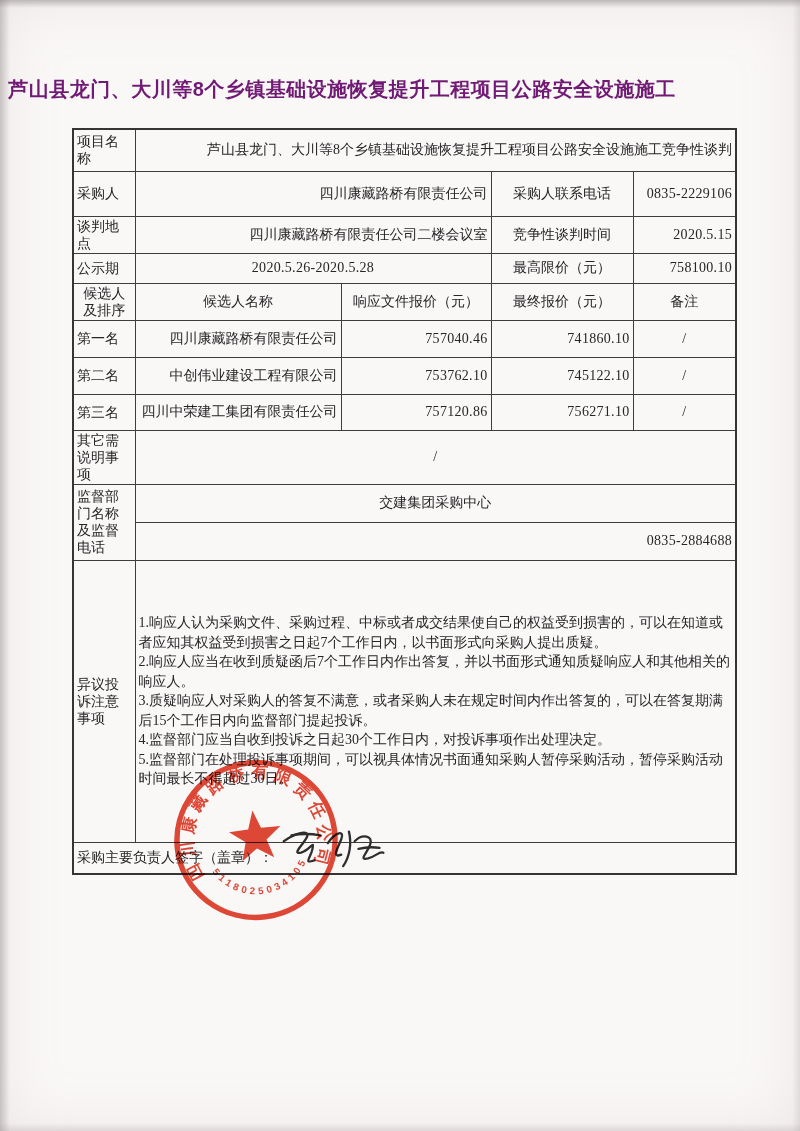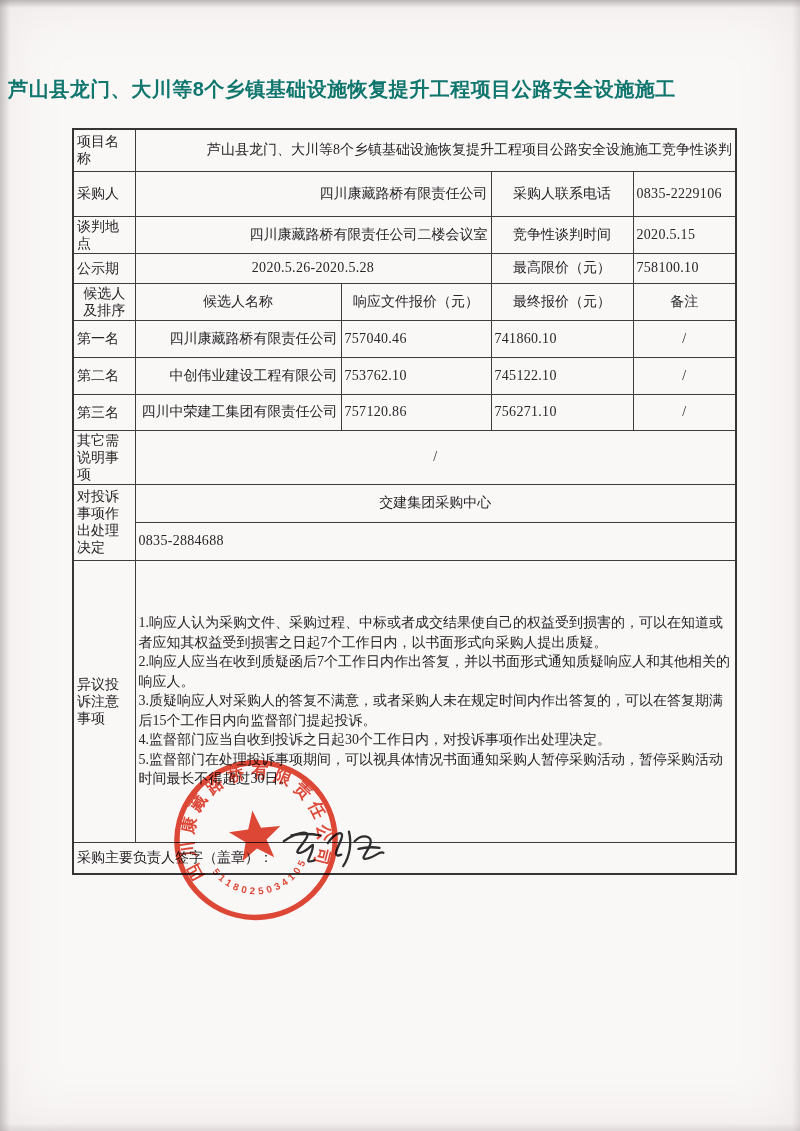--- a/index.html
+++ b/index.html
@@ -16,38 +16,38 @@
     background:linear-gradient(to right,rgba(130,125,125,.40),rgba(130,125,125,0));}
   .edge-right{position:absolute;right:0;top:0;width:8px;height:1131px;
     background:linear-gradient(to left,rgba(160,150,150,.22),rgba(160,150,150,0));}
   .edge-bottom{position:absolute;left:0;bottom:0;width:800px;height:8px;
     background:linear-gradient(to top,rgba(160,150,150,.25),rgba(160,150,150,0));}
   .vignette{position:absolute;inset:0;box-shadow:inset 0 0 60px rgba(170,155,155,.18);pointer-events:none;}
 
   .doc-title{
     position:absolute;left:0;top:76px;width:684px;text-align:center;
     font-family:"Liberation Sans", sans-serif;
-    font-weight:700;font-size:20px;line-height:27px;color:#0f766e;
+    font-weight:700;font-size:20px;line-height:27px;color:#701a75;
     letter-spacing:.5px;
   }
 
   table.main{
     position:absolute;left:72px;top:128px;width:663px;
     border-collapse:collapse;table-layout:fixed;
     border:2.4px solid #353535;
   }
   table.main td, table.main th{
     border:1.6px solid #3d3d3d;
     font-size:14px;font-weight:400;vertical-align:middle;
     padding:1px 3px;overflow:hidden;color:#262626;
   }
   .lbl{padding:1px 1px 1px 3px;line-height:17px;}
   .ctr{text-align:center;}
   .lft{text-align:right;padding-left:5px;}
-  .num{font-size:15px;letter-spacing:.3px;text-align:left;}
+  .num{font-size:15px;letter-spacing:.3px;text-align:right;}
   .hdr{text-align:center;font-size:14.5px;}
   .objection-text{
     font-size:14.6px;line-height:19.5px;text-align:left;
     padding:4px 6px 4px 4px;vertical-align:middle;
   }
   .objection-text div{margin:0;}
   .sig-cell{font-size:14.5px;padding-left:4px;}
 
   
   .stamp{
@@ -130,21 +130,21 @@
     <td class="lft">四川中荣建工集团有限责任公司</td>
     <td class="num">757120.86</td>
     <td class="num">756271.10</td>
     <td class="ctr">/</td>
   </tr>
   <tr style="height:39px">
     <td class="lbl">其它需说明事项</td>
     <td colspan="4" class="ctr">/</td>
   </tr>
   <tr style="height:38px">
-    <td class="lbl" rowspan="2">对投诉事项作出处理决定</td>
+    <td class="lbl" rowspan="2">监督部门名称及监督电话</td>
     <td colspan="4" class="ctr">交建集团采购中心</td>
   </tr>
   <tr style="height:38px">
     <td colspan="4" class="ctr num">0835-2884688</td>
   </tr>
   <tr style="height:282px">
     <td class="lbl">异议投诉注意事项</td>
     <td colspan="4" class="objection-text">
       <div>1.响应人认为采购文件、采购过程、中标或者成交结果使自己的权益受到损害的，可以在知道或者应知其权益受到损害之日起7个工作日内，以书面形式向采购人提出质疑。</div>
       <div>2.响应人应当在收到质疑函后7个工作日内作出答复，并以书面形式通知质疑响应人和其他相关的响应人。</div>

